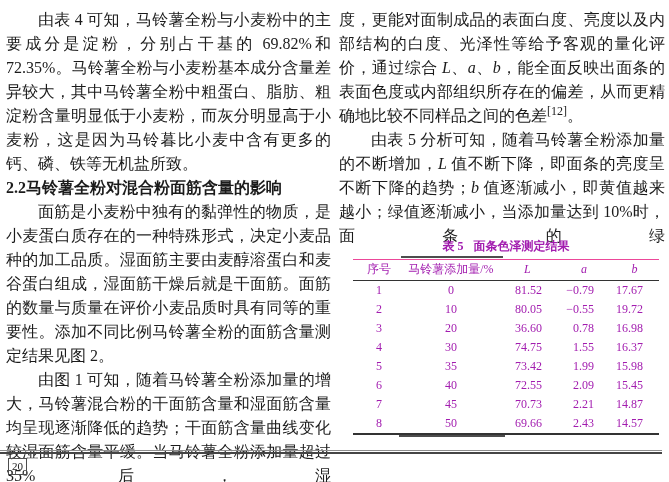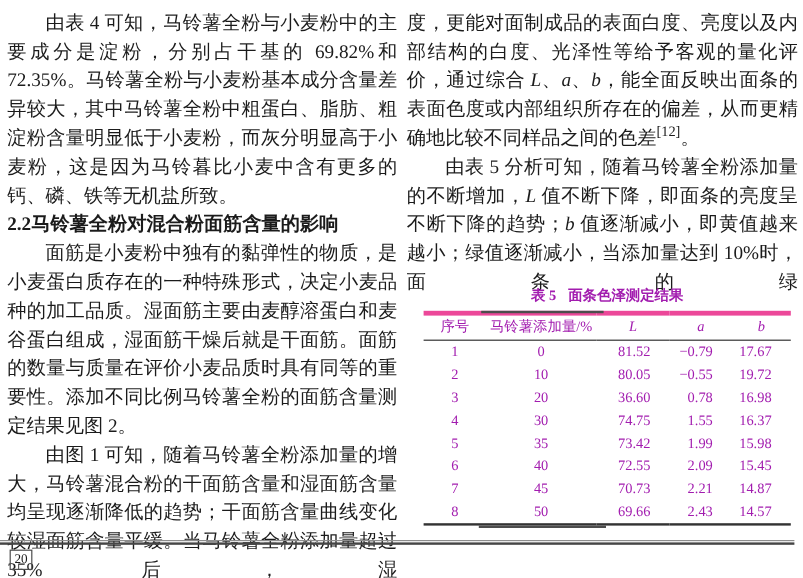--- a/index.html
+++ b/index.html
@@ -22,21 +22,21 @@
   .heading .hnum { }
   .it { font-style:italic; }
   sup { font-size:12px; line-height:0; vertical-align:super; }
 
   
   .tbl-wrap { position:absolute; left:353px; top:239px; width:306px; color:#a21caf; }
   .tbl-title { text-align:center; font-weight:bold; font-size:12px; line-height:15px; margin:0 0 5px 0; }
   .tbl-title .tlabel { margin-right:10px; }
   table { width:100%; border-collapse:collapse; font-size:12px; table-layout:fixed; }
   col.c1 { width:17%; } col.c2 { width:30%; } col.c3 { width:20%; } col.c4 { width:17%; } col.c5 { width:16%; }
-  thead tr { border-top:4px solid #ec4899; border-bottom:1px solid #333333; }
+  thead tr { border-top:1px solid #ec4899; border-bottom:1px solid #333333; }
   th { font-weight:normal; text-align:center; padding:2px 0 3px 0; line-height:15px; position:relative; }
   th.art::before { content:""; position:absolute; left:-4px; right:-6px; top:-4px; height:2px; background:#4d4d4d; }
   tbody td { text-align:center; line-height:19px; padding:0; }
   tbody td:nth-child(3), tbody td:nth-child(4), tbody td:nth-child(5) { text-align:right; padding-right:16px; }
   tbody tr:last-child { border-bottom:2px solid #333333; }
   tbody tr:last-child td:nth-child(2) { position:relative; }
   tbody tr:last-child td:nth-child(2)::after { content:""; position:absolute; left:-6px; right:-8px; bottom:-4px; height:2px; background:#4d4d4d; }
 
   
   .footer-rule { position:absolute; left:0; top:450px; width:662px; height:1px;

